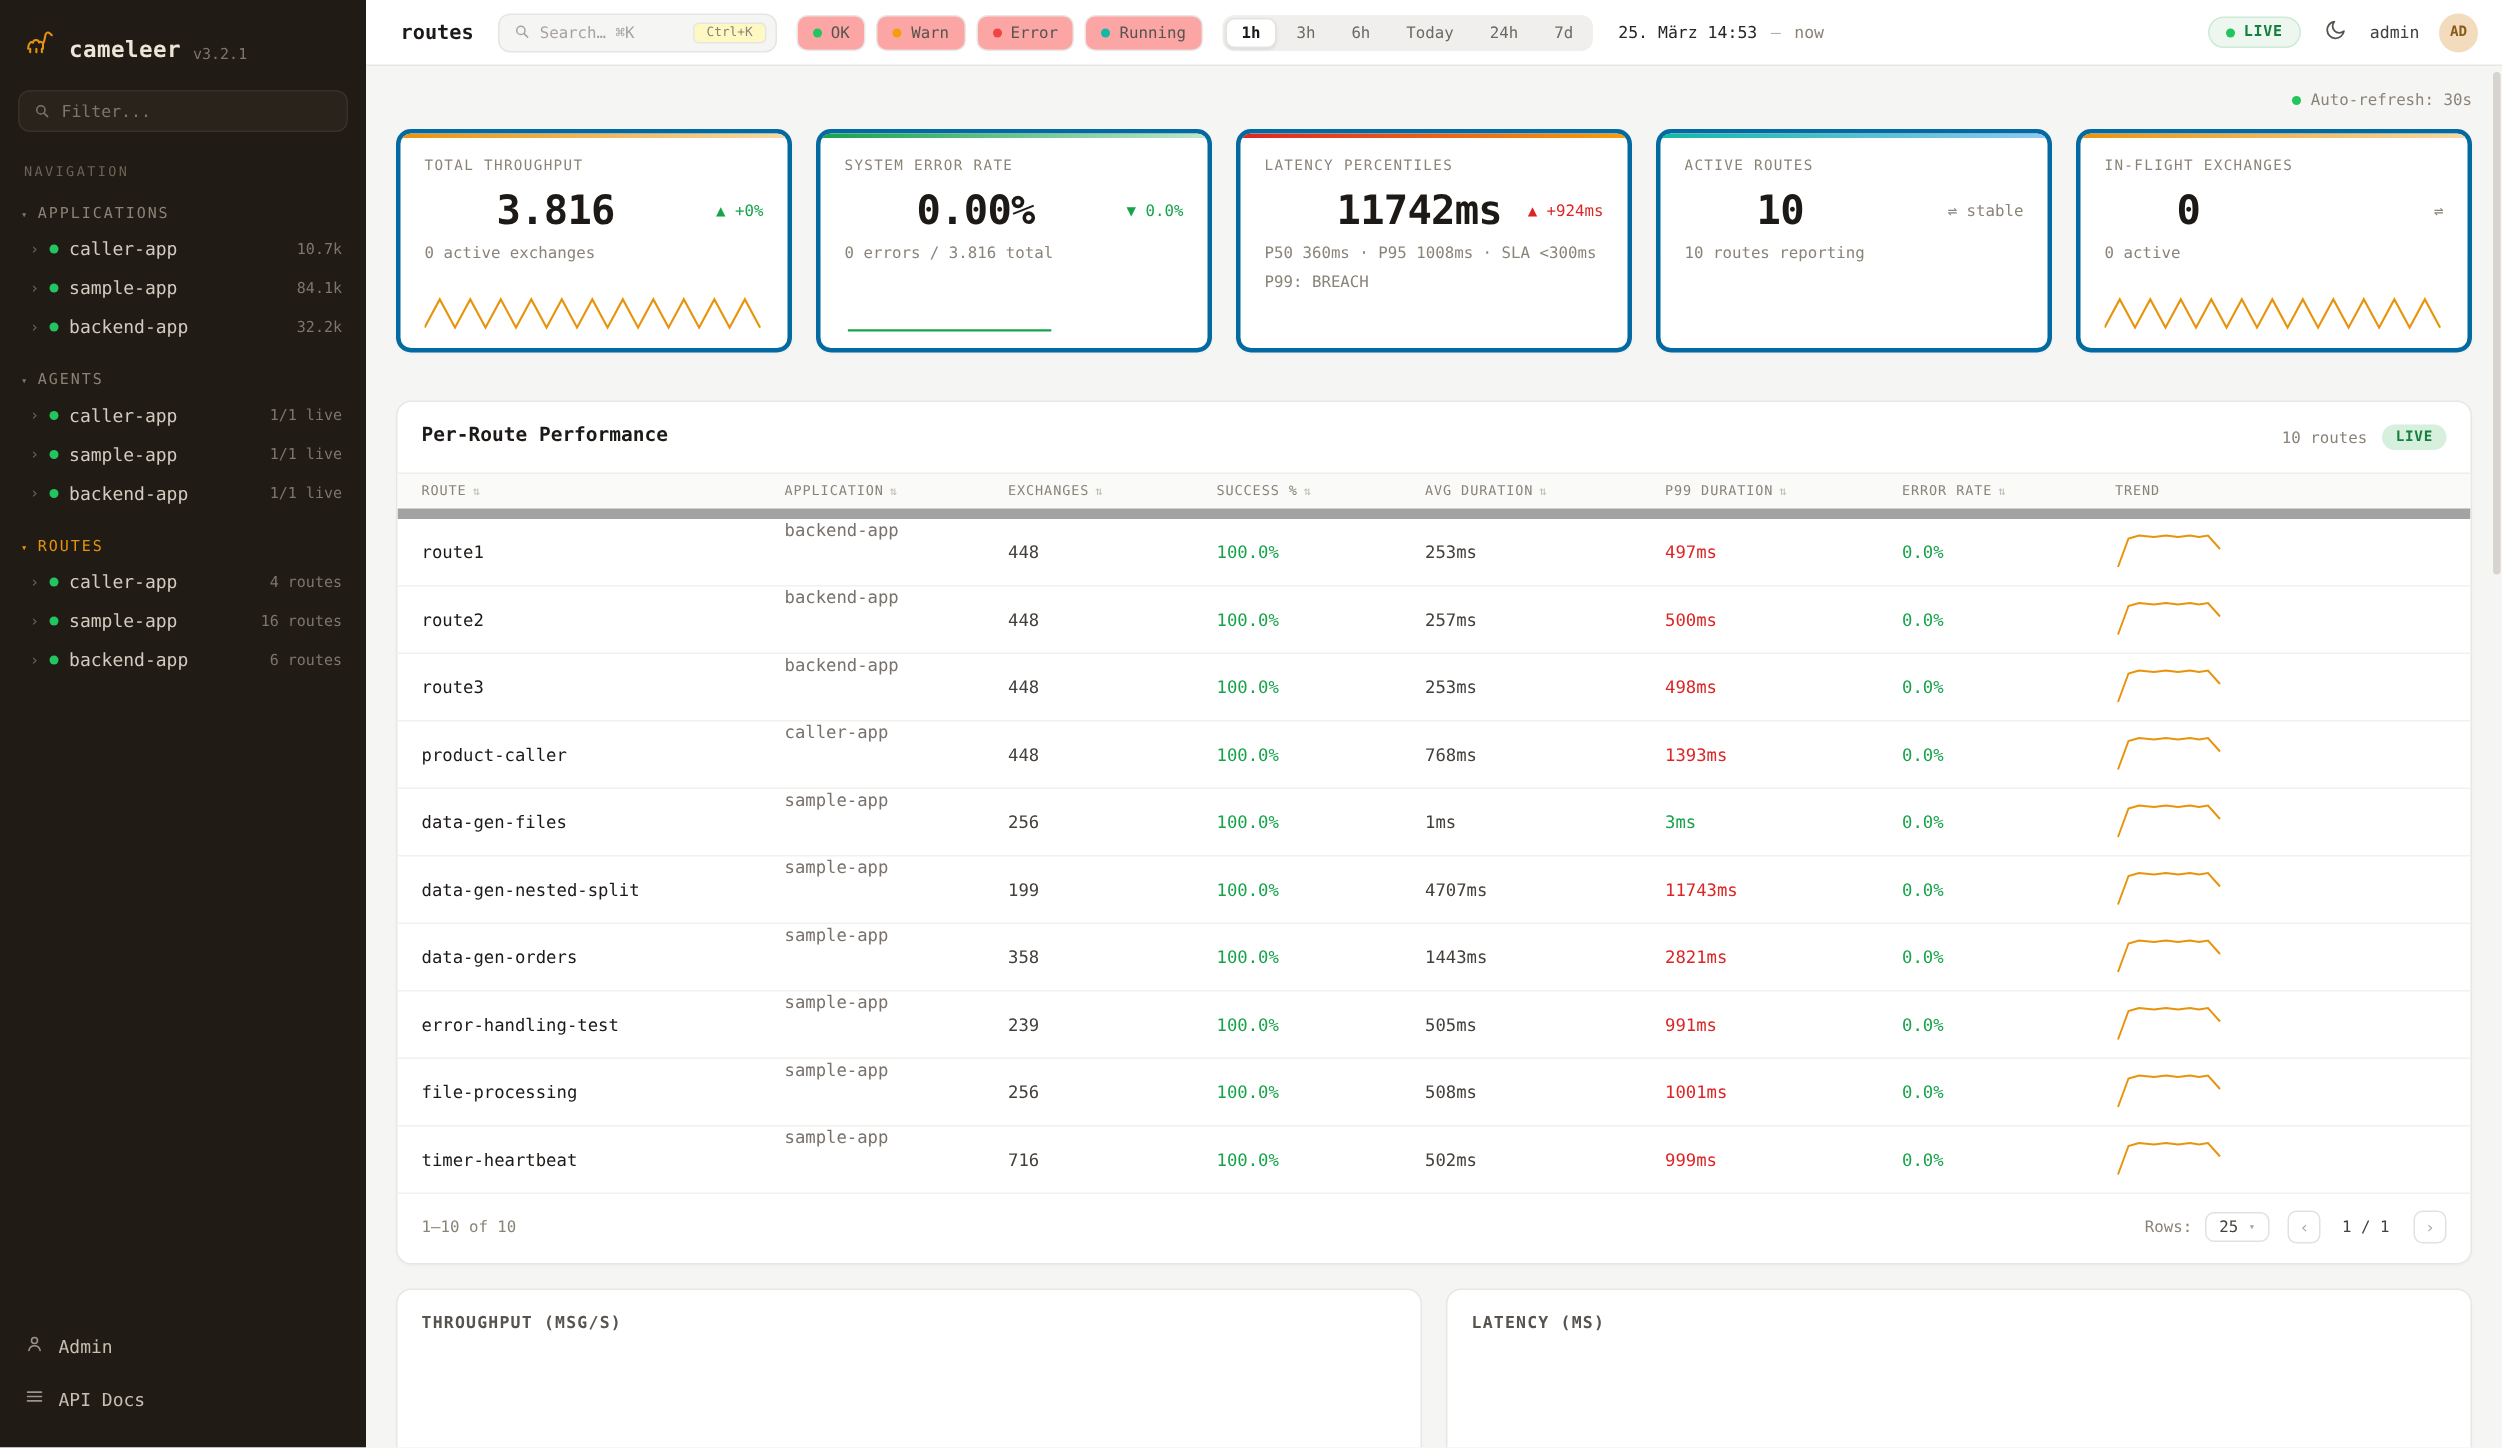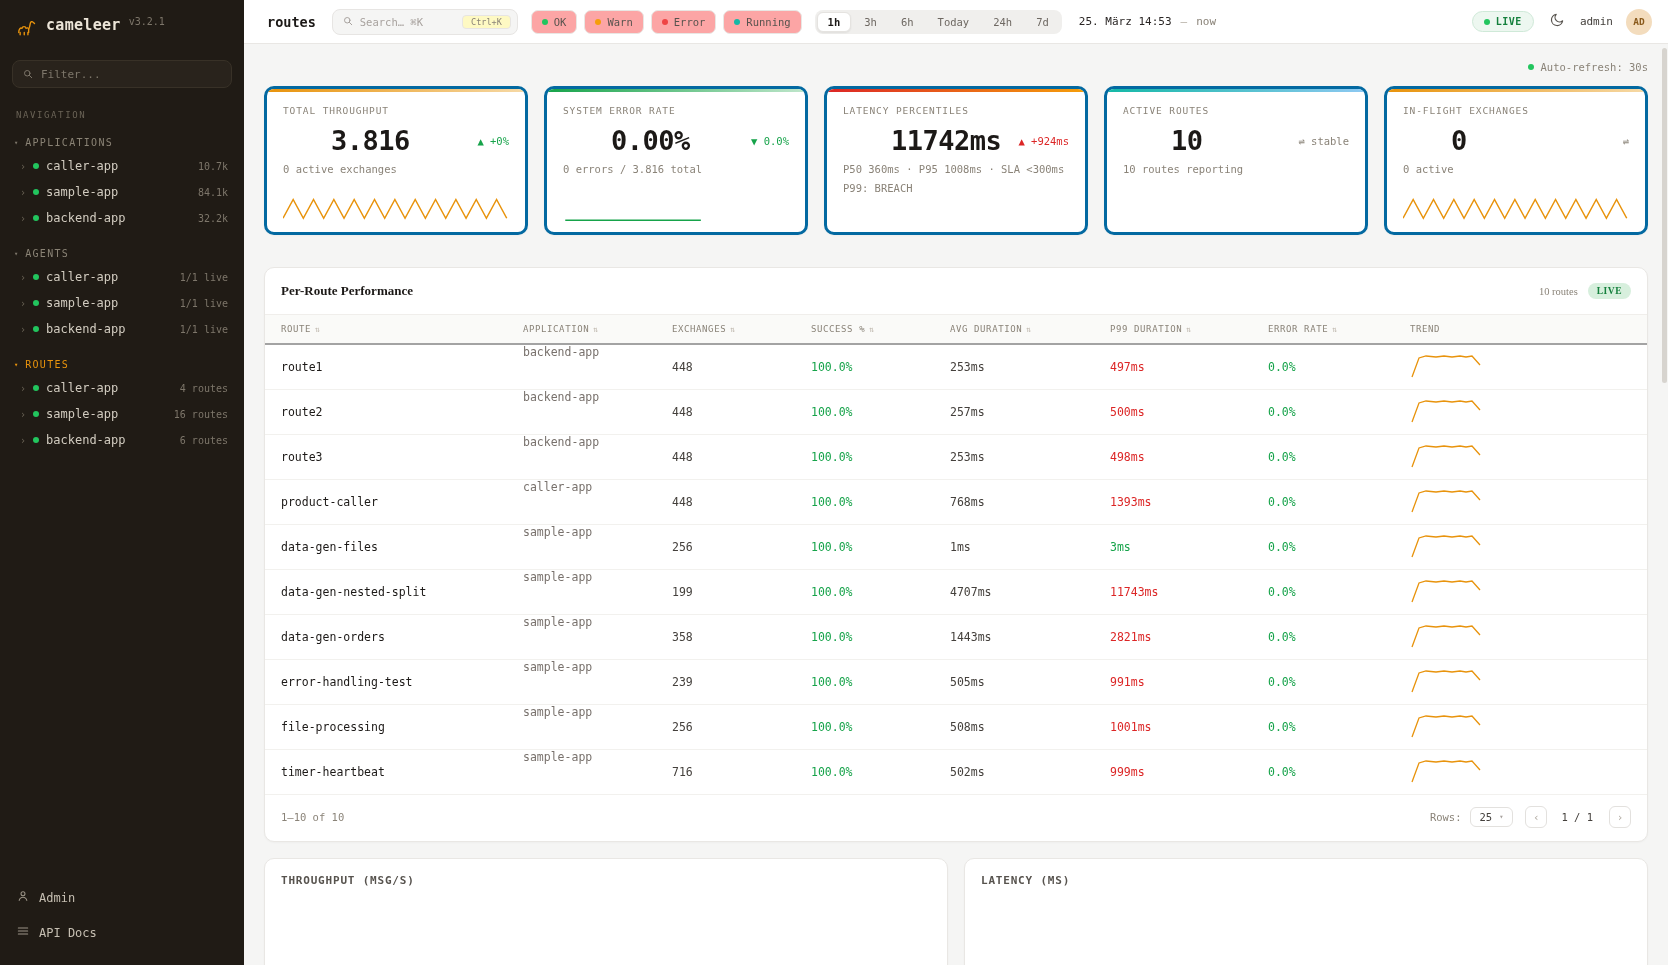--- a/index.html
+++ b/index.html
@@ -2,21 +2,21 @@
 <html><head>
 <meta charset="utf-8">
 <style>
   * { box-sizing:border-box; margin:0; padding:0; }
   html,body { width:1668px; height:965px; overflow:hidden; }
   body { background:#f5f5f4; font-family:"DejaVu Sans Mono","Liberation Mono",monospace; color:#1c1917; }
   .app { display:flex; width:100%; height:100%; }
 
   
   .sidebar { width:244px; min-width:244px; background:#201b15; color:#d2ccc0; display:flex; flex-direction:column; }
-  .logo-row { display:flex; align-items:flex-start; gap:8px; padding:16px 16px 12px; cursor:pointer; }
+  .logo-row { display:flex; align-items:flex-end; gap:8px; padding:16px 16px 12px; cursor:pointer; }
   .logo-name { font-size:15px; font-weight:bold; color:#ece5d8; letter-spacing:.3px; }
   .logo-ver { font-size:10px; color:#7d766a; }
   .filter-box { margin:6px 12px 16px; height:28px; background:#29231c; border:1px solid #383127; border-radius:8px; display:flex; align-items:center; gap:7px; padding:0 9px; }
   .filter-box input { flex:1; min-width:0; background:transparent; border:0; outline:none; color:#d2ccc0; font:inherit; font-size:11px; }
   .filter-box input::placeholder { color:#7d766a; }
   .nav-label { font-size:9px; letter-spacing:1.6px; color:#6a6356; padding:6px 16px 12px; }
   .section { margin-bottom:12px; }
   .section-header { display:flex; align-items:center; gap:7px; padding:5px 14px; cursor:pointer; }
   .section-caret { font-size:7px; color:#7d766a; }
   .section-label { font-size:10px; letter-spacing:1.3px; color:#8a8375; }
@@ -61,28 +61,28 @@
   .card-accent { position:absolute; top:0; left:0; right:0; height:3px; }
   .card-title { font-size:9.5px; letter-spacing:.9px; color:#8a8378; }
   .card-value-row { display:flex; align-items:center; margin-top:9px; }
   .card-value { font-size:27px; font-weight:bold; color:#1c1917; letter-spacing:-.5px;margin-left:48px; }
   .card-delta { margin-left:auto; font-size:10.5px; }
   .card-sub { font-size:10.5px; color:#8a8378; margin-top:7px; }
   .spark { position:absolute; left:16px; right:16px; bottom:8px; height:32px; width:calc(100% - 32px); }
 
   .panel { background:#fff; border:1px solid #e9e7e4; border-radius:10px; box-shadow:0 1px 2px rgba(0,0,0,.03); overflow:hidden; }
   .table-panel { margin-bottom:16px; }
-  .panel-head { display:flex; align-items:flex-start; padding:15px 16px;font-family:Liberation Serif, serif; }
+  .panel-head { display:flex; align-items:flex-start; padding:15px 16px; }
   .panel-title { font-size:13px; font-weight:bold; color:#1c1917; }
   .panel-head-right { margin-left:auto; display:flex; align-items:center; gap:10px; }
   .routes-count { font-size:10.5px; color:#8a8378; }
   .live-pill { background:#d7efdd; color:#15803d; font-size:9.5px; font-weight:bold; letter-spacing:.5px; border-radius:999px; padding:3px 9px; }
 
   .row-grid { display:grid; grid-template-columns:242px 149px 139px 139px 160px 158px 142px 1fr; align-items:center; padding:0 16px; }
-  .thead { height:31px; background:#fafaf8; border-top:1px solid #f0eeeb; border-bottom:2px solid #a3a3a3; }
+  .thead { height:31px; background:#fafaf8; border-top:1px solid #f0eeeb; border-bottom:7px solid #a3a3a3; }
   .th { display:flex; align-items:center; gap:4px; font-size:9px; letter-spacing:.6px; color:#8a8378; cursor:pointer; }
   .sort { font-size:8px; color:#c0bab0; }
   .tr { height:45px; border-bottom:1px solid #f2f1ee; cursor:pointer; }
   .td { font-size:11.5px; color:#44403c; }
   .td.route { color:#1c1917; }
   .td.app { color:#78716c; }
   .td.success, .td.error { color:#16a34a; }
 
   .tfoot { display:flex; align-items:center; padding:11px 16px 13px; }
   .range-text { font-size:10.5px; color:#8a8378; }

